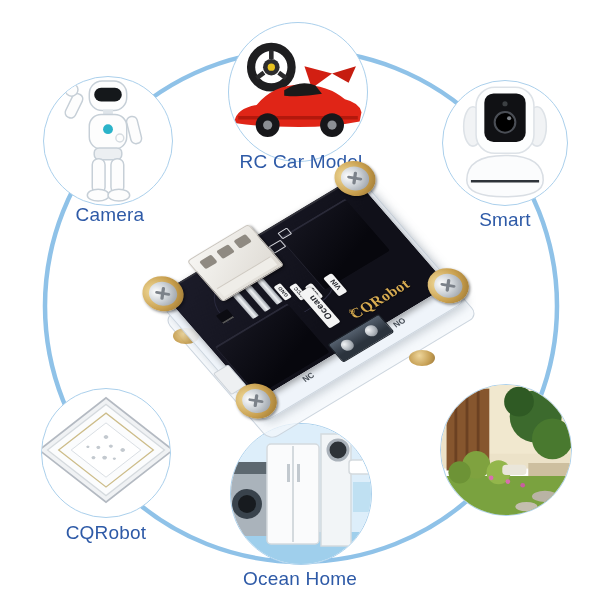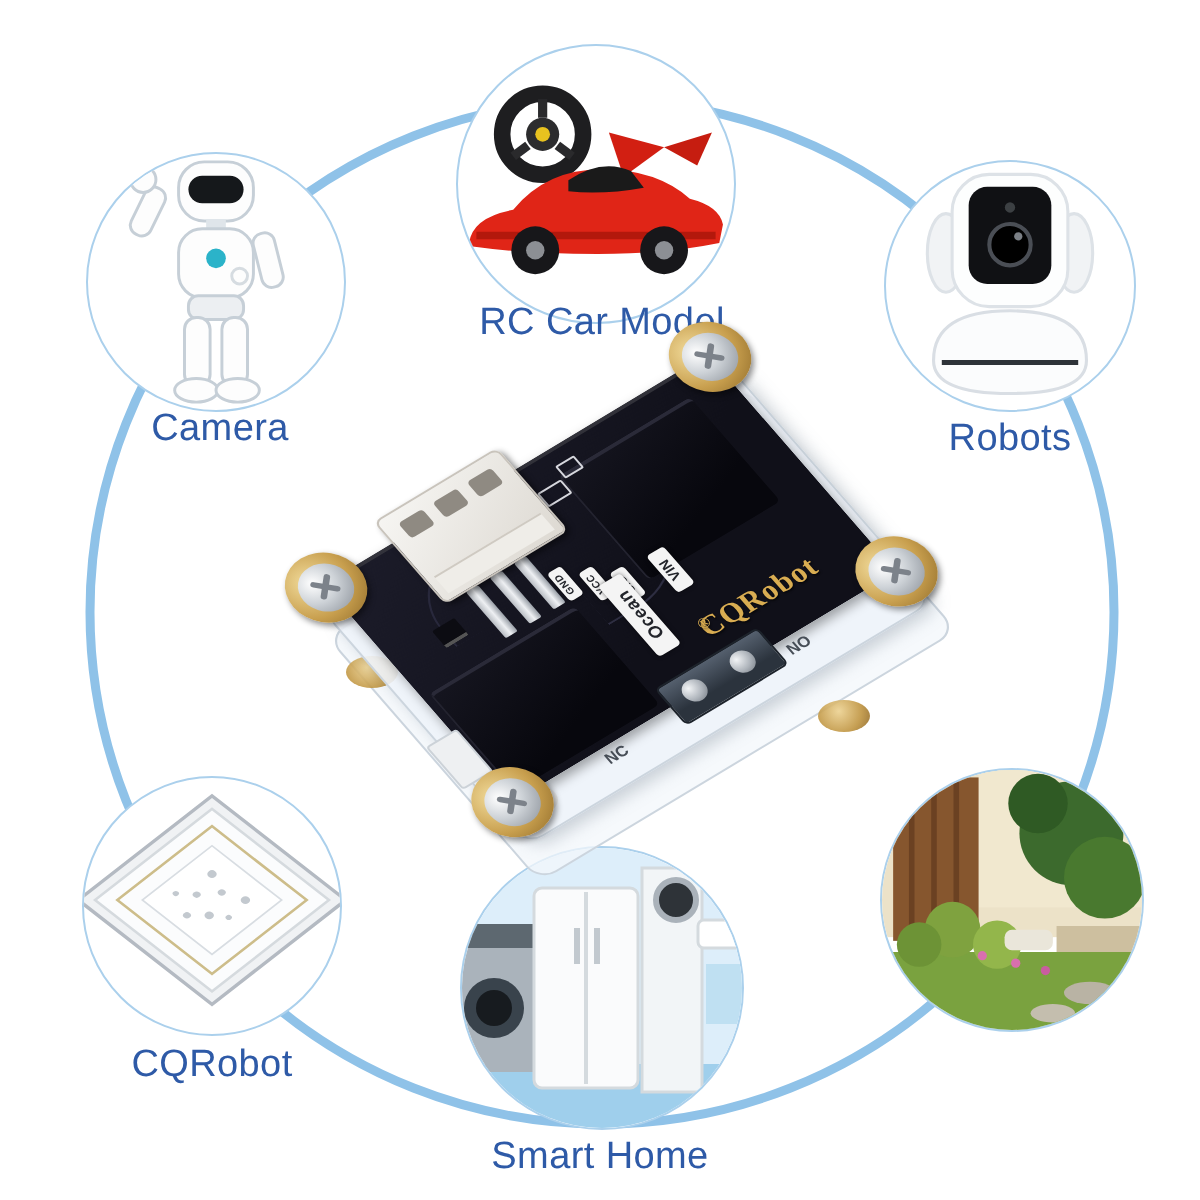--- a/index.html
+++ b/index.html
@@ -222,23 +222,23 @@
       <circle cx="54" cy="100" r="2.5" fill="#d86fae"></circle>
         <circle cx="72" cy="104" r="2.5" fill="#d86fae"></circle>
       <circle cx="88" cy="108" r="2.5" fill="#c95da0"></circle>
       <ellipse cx="112" cy="120" rx="14" ry="6" fill="#b9b3a4"></ellipse>
       <ellipse cx="92" cy="131" rx="12" ry="5" fill="#c4beae"></ellipse>
     </svg>
   </div>
 
   <div class="app-label l-robots">Camera</div>
   <div class="app-label l-rc">RC Car Model</div>
-  <div class="app-label l-camera">Robots</div>
+  <div class="app-label l-camera">Smart</div>
   <div class="app-label l-lighting">CQRobot</div>
-  <div class="app-label l-smart">Smart Home</div>
+  <div class="app-label l-smart">Ocean Home</div>
 
   <div class="module">
     <div class="acrylic acrylic2"></div>
     <div class="foot foot1"></div>
     <div class="foot foot2"></div>
     <div class="foot foot3"></div>
     <div class="acrylic acrylic1"></div>
 
     <div class="board">
       <div class="trace"></div>

